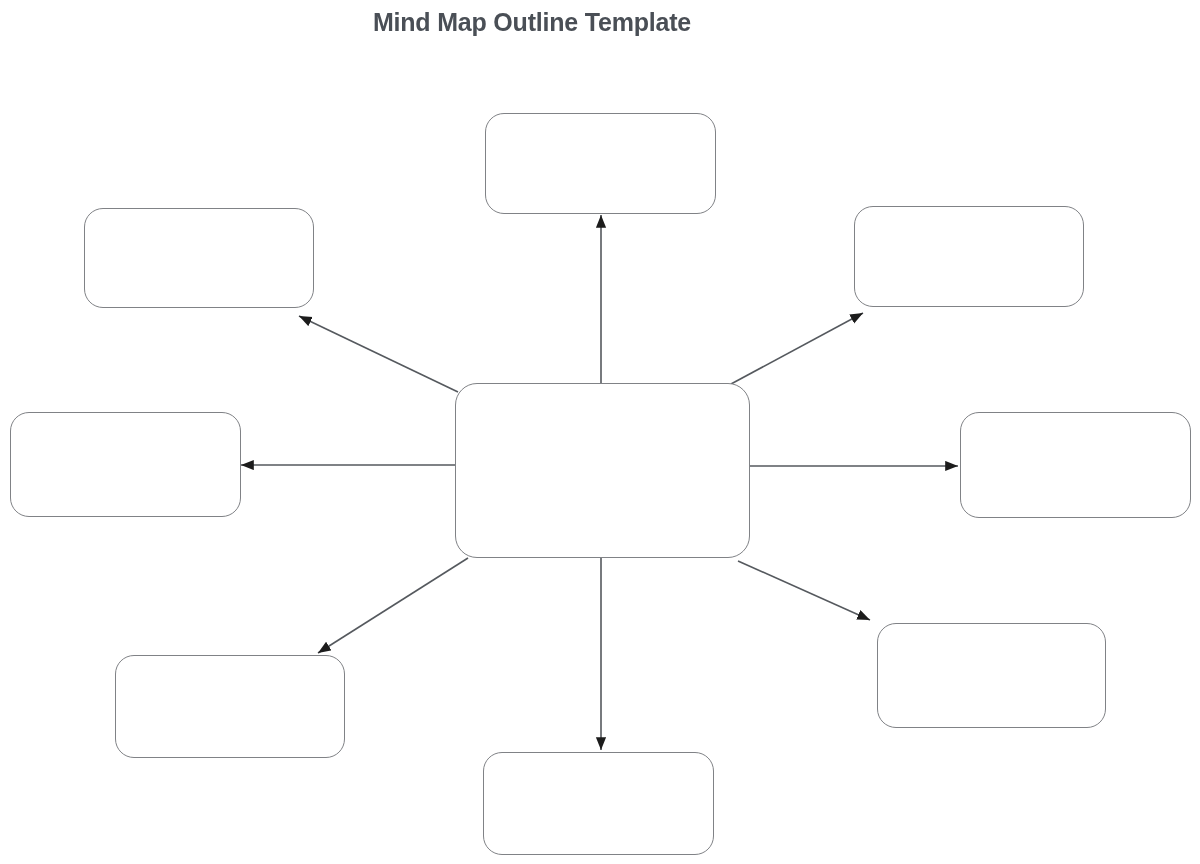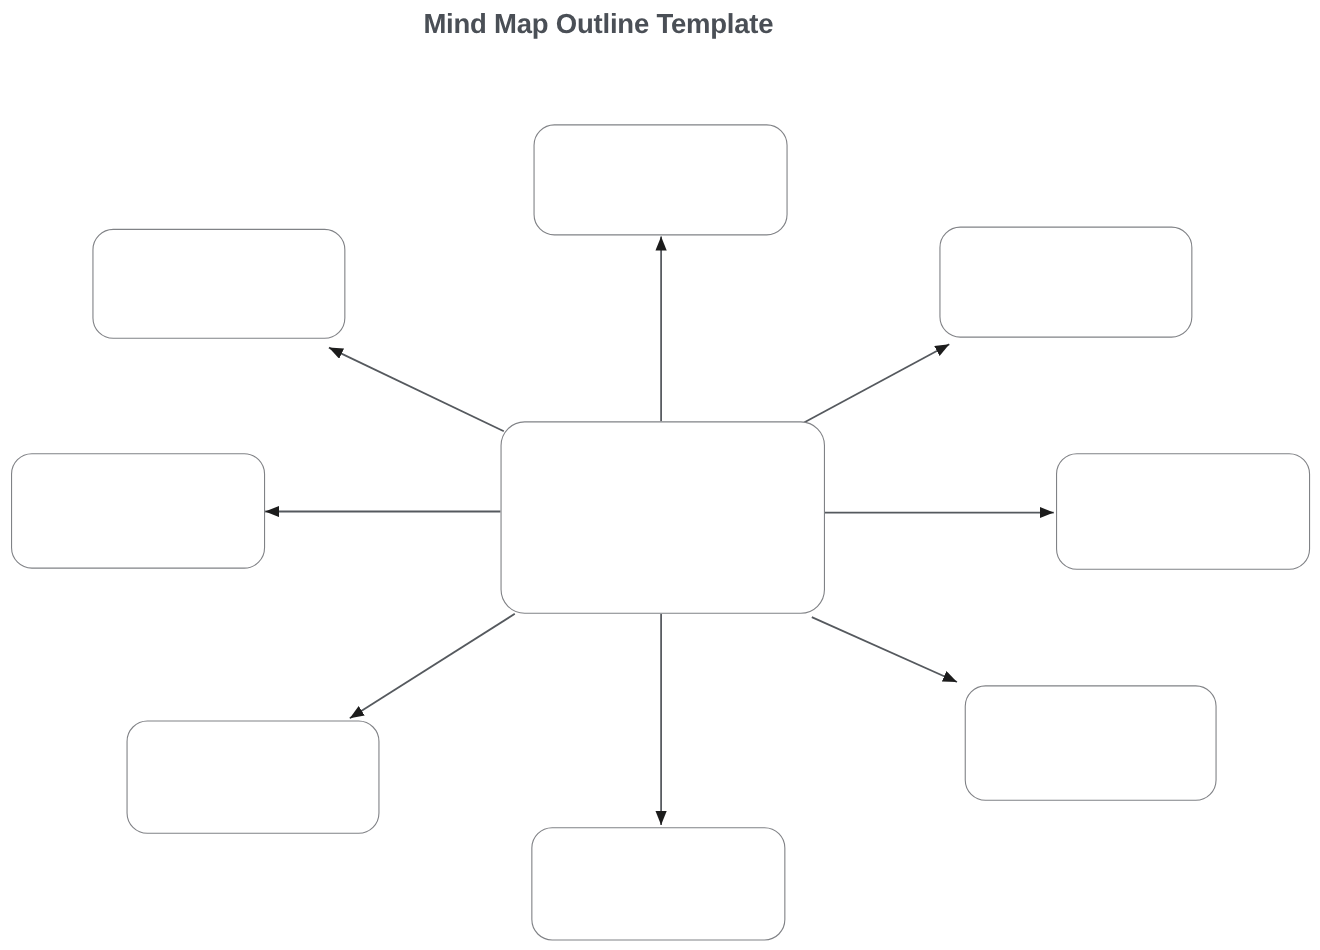--- a/index.html
+++ b/index.html
@@ -16,21 +16,21 @@
     position: relative;
   }
   #canvas {
     position: relative;
     width: 1200px;
     height: 864px;
     background: #ffffff;
   }
   .title {
     position: absolute;
-    left: 16px;
+    left: 4px;
     top: 8px;
     width: 1056px;
     text-align: center;
     font-size: 25px;
     font-weight: bold;
     color: #4a4f56;
     letter-spacing: -0.2px;
     font-family: "Liberation Sans", sans-serif;
     user-select: none;
   }

